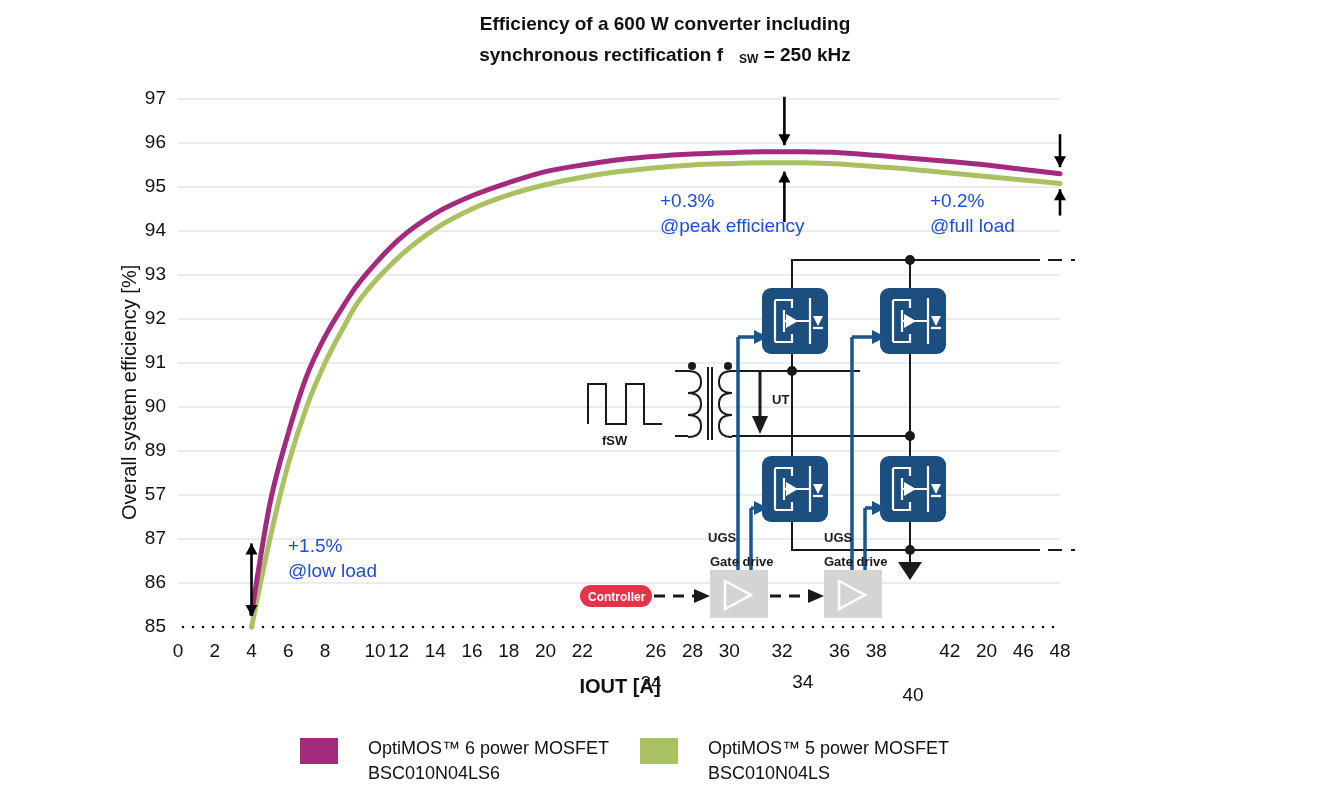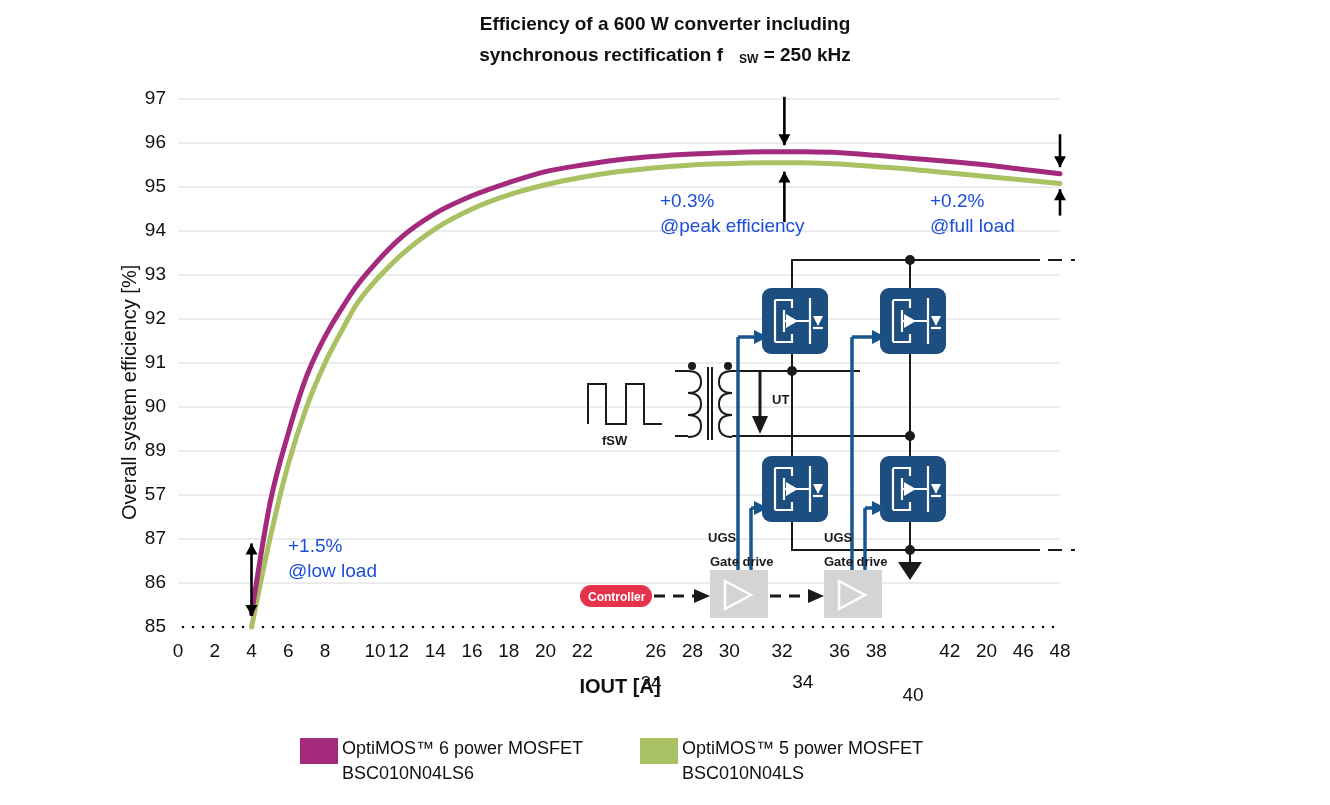--- a/index.html
+++ b/index.html
@@ -51,21 +51,21 @@
     position:absolute;left:0;top:672px;width:1240px;
     text-align:center;font-size:20px;font-weight:bold;color:#111;
   }
 
   
   .anno{position:absolute;font-size:19px;color:#1d4ed8;line-height:25px;white-space:nowrap;}
   .anno .ln{display:block;}
 
   
   .legend{position:absolute;left:0;top:730px;width:1330px;}
-  .leg-item{position:absolute;display:flex;align-items:flex-start;gap:4px;}
+  .leg-item{position:absolute;display:flex;align-items:flex-start;gap:30px;}
   .swatch{width:38px;height:26px;flex:0 0 38px;margin-top:2px;}
   .leg-txt{font-size:18px;line-height:25px;color:#111;white-space:nowrap;}
 
   
   .inset{position:absolute;left:570px;top:240px;width:505px;height:385px;}
 </style>
 </head>
 <body>
 
 <div class="root">

